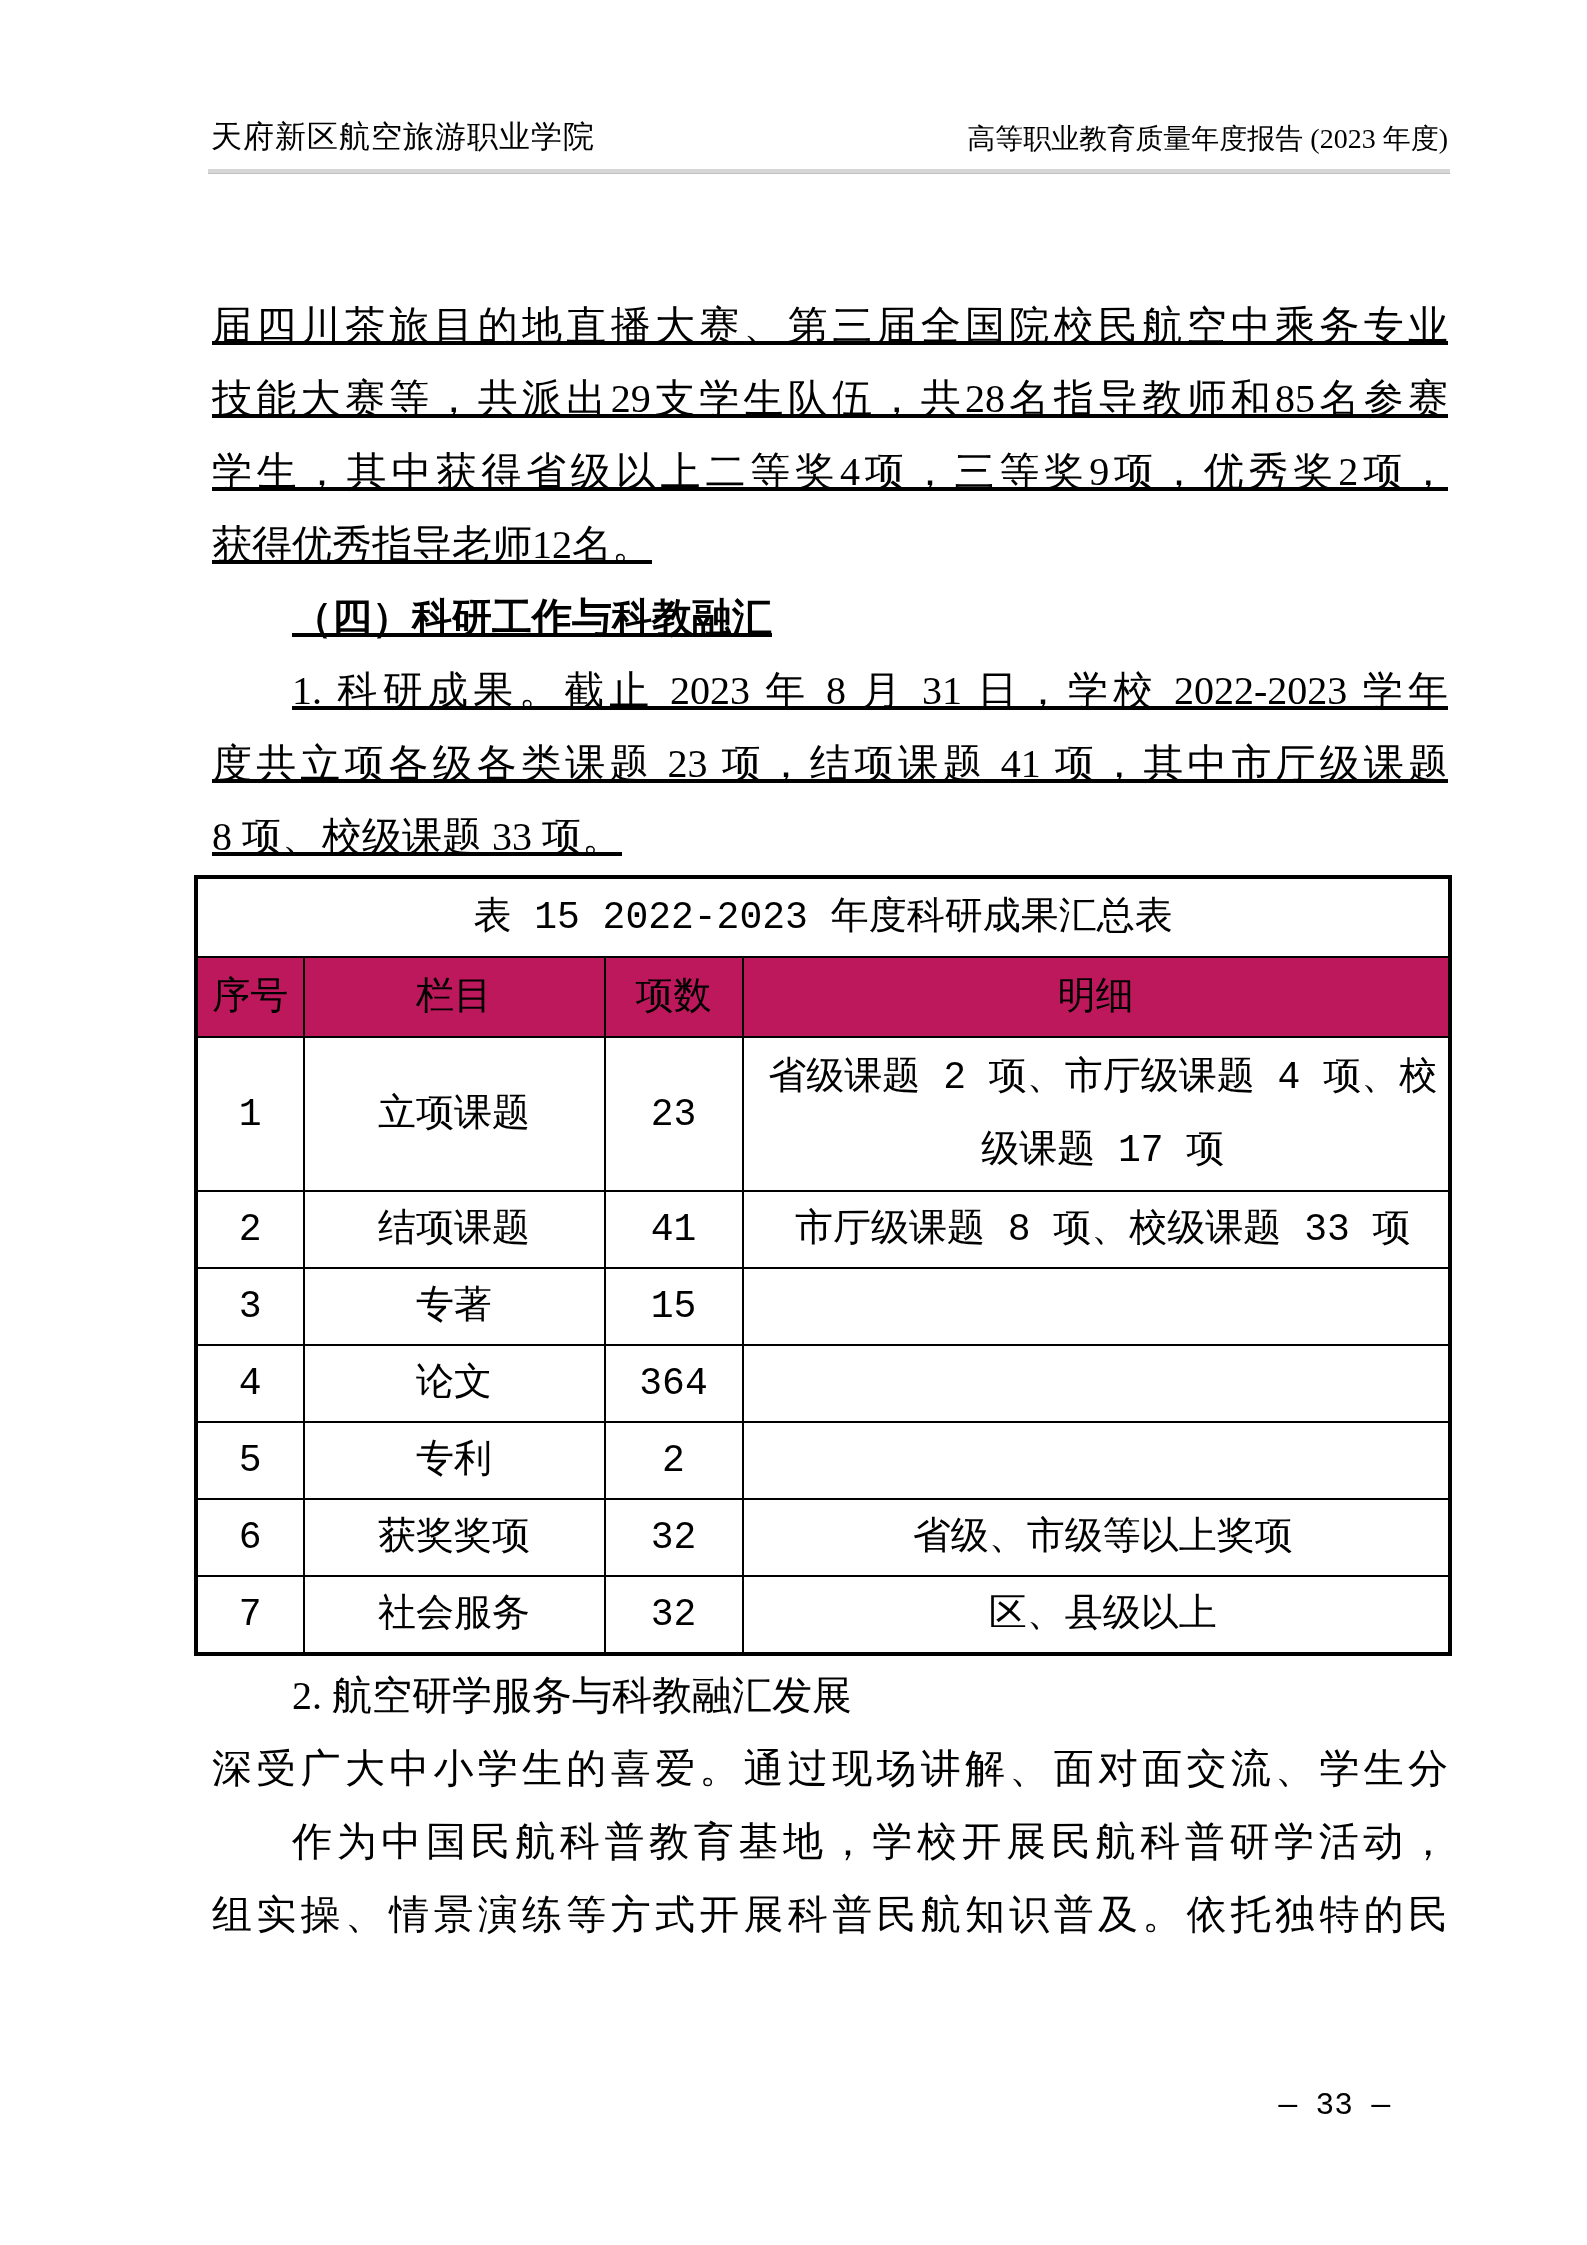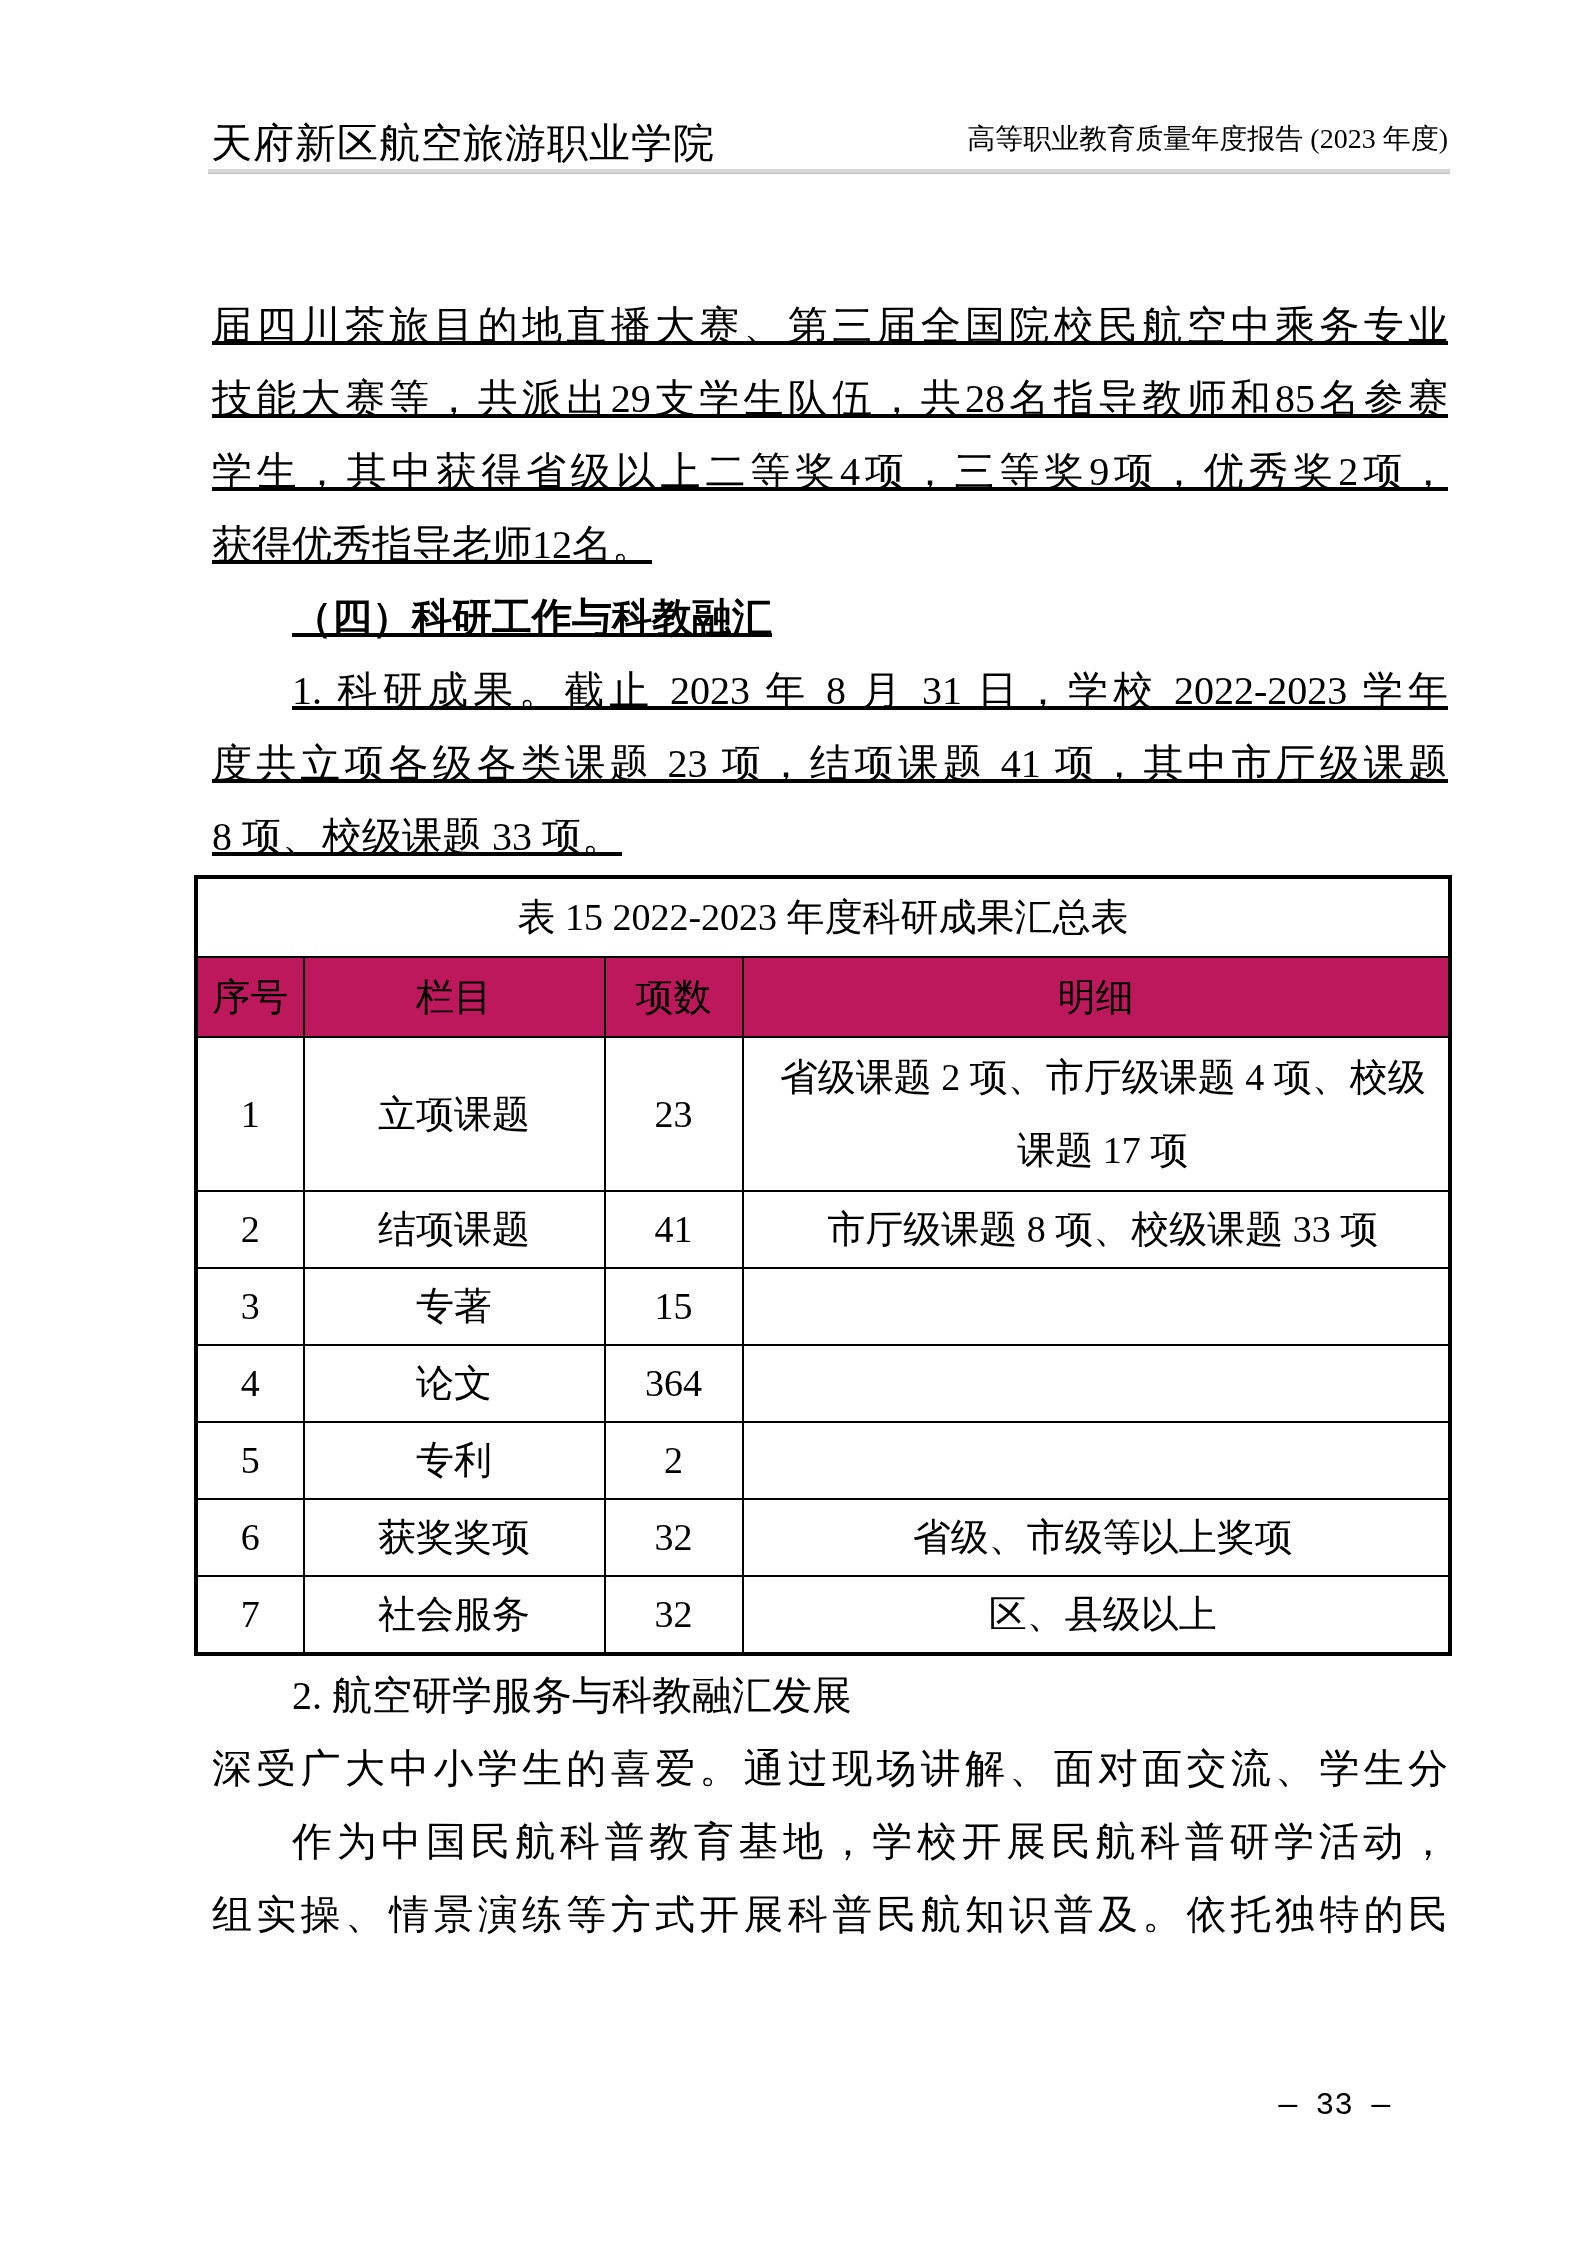--- a/index.html
+++ b/index.html
@@ -10,21 +10,21 @@
     background: #ffffff;
     color: #000000;
     font-family: "Liberation Serif", serif;
     overflow: hidden;
   }
   
   .header-school {
     position: absolute;
     left: 211px;
     top: 116px;
-    font-size: 41px;
+    font-size: 31px;
     letter-spacing: 1px;
     white-space: nowrap;
   }
   .header-report {
     position: absolute;
     right: 139px;
     top: 120px;
     font-size: 28px;
     white-space: nowrap;
     margin-left: 12px;
@@ -68,21 +68,21 @@
     font-size: 38px;
     line-height: 73px;
   }
   .result-table td {
     border: 2px solid #000000;
     text-align: center;
     vertical-align: middle;
     padding: 0;
     overflow: hidden;
   }
-  .result-table { border: 3px solid #000000; outline: 1px solid #000000; }
+  .result-table { border: 3px solid #000000; outline: 1px solid #000000; font-family: Liberation Mono, monospace; }
   .caption-row td { height: 77px; border-left: none; border-right: none; }
   .header-row td { height: 78px; }
   .row-tall td { height: 152px; }
   .row-std td { height: 75px; }
   .detail-cell { text-align: left; padding: 0 8px 0 22px !important; }
   .green { background: #be185d; }
   
   .footer-pagenum {
     position: absolute;
     right: 197px;

